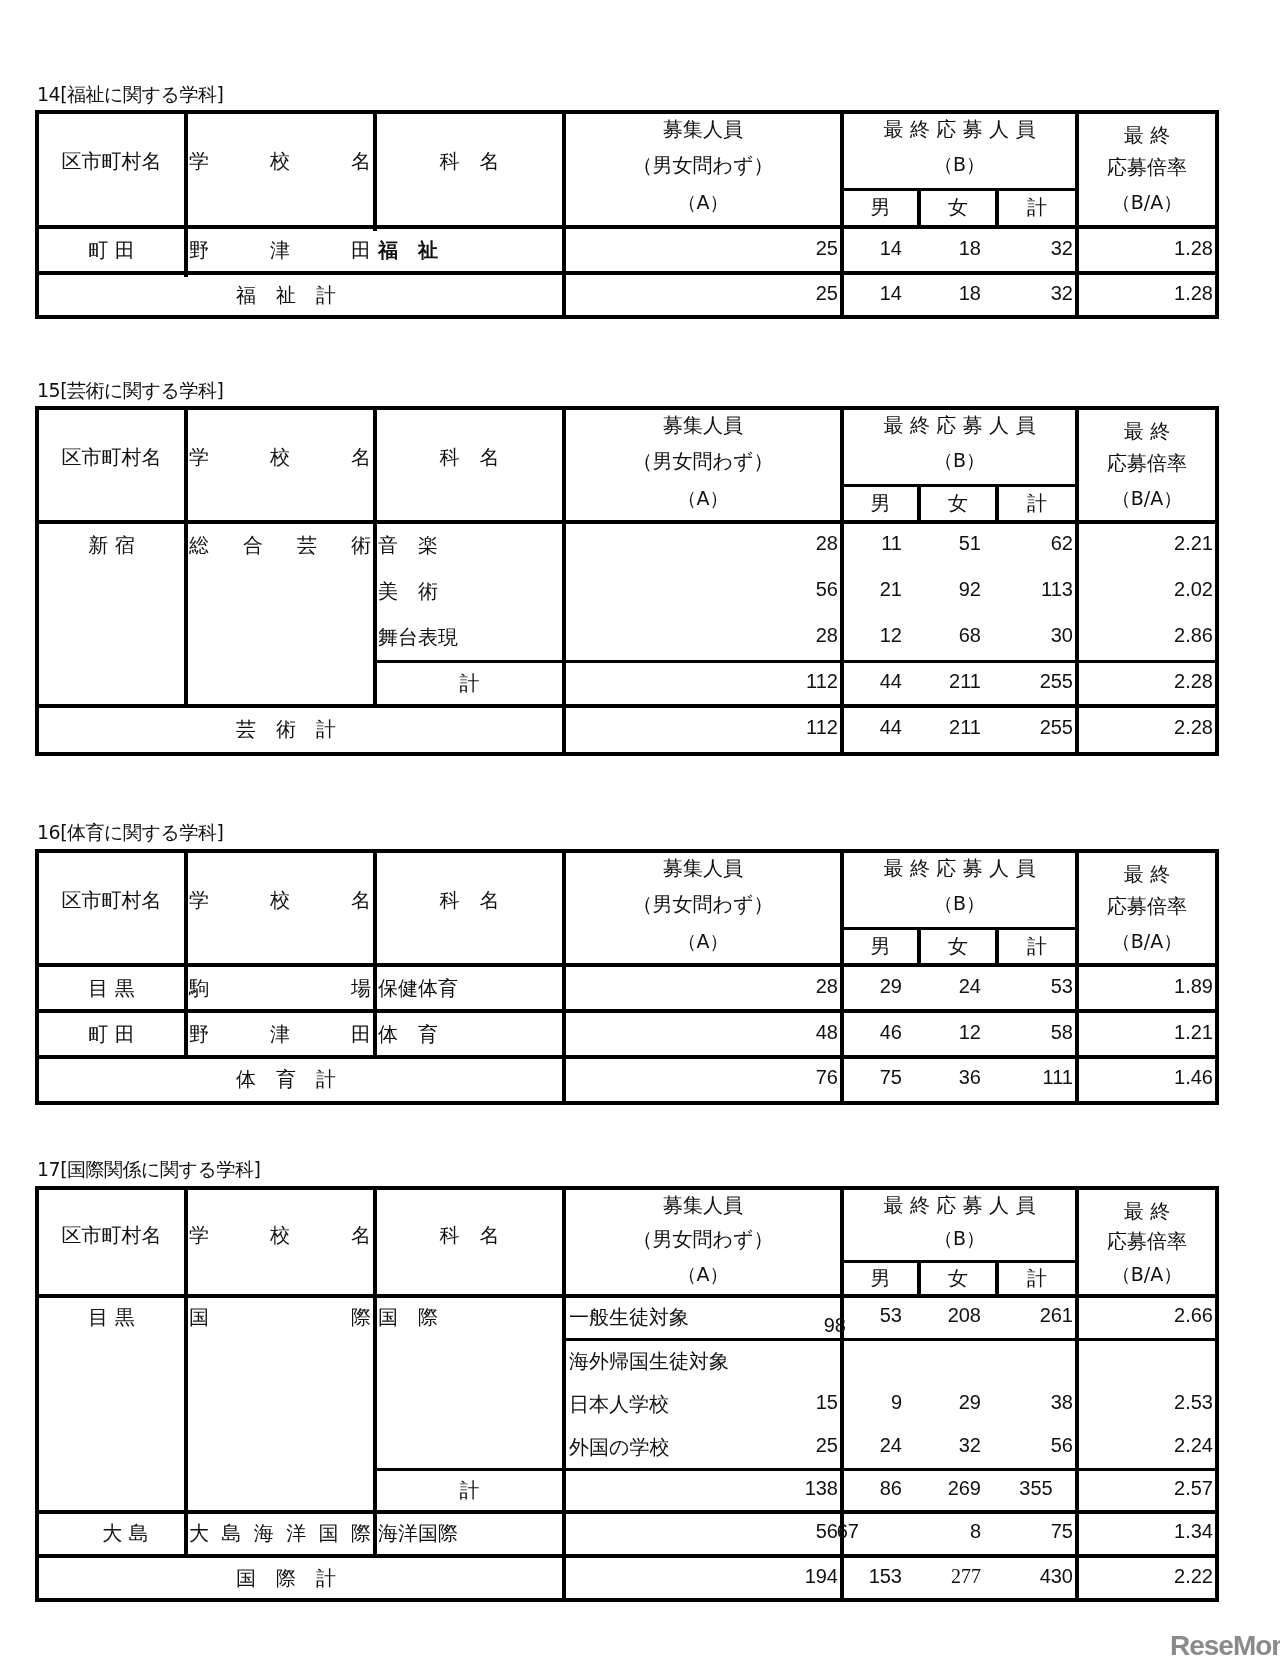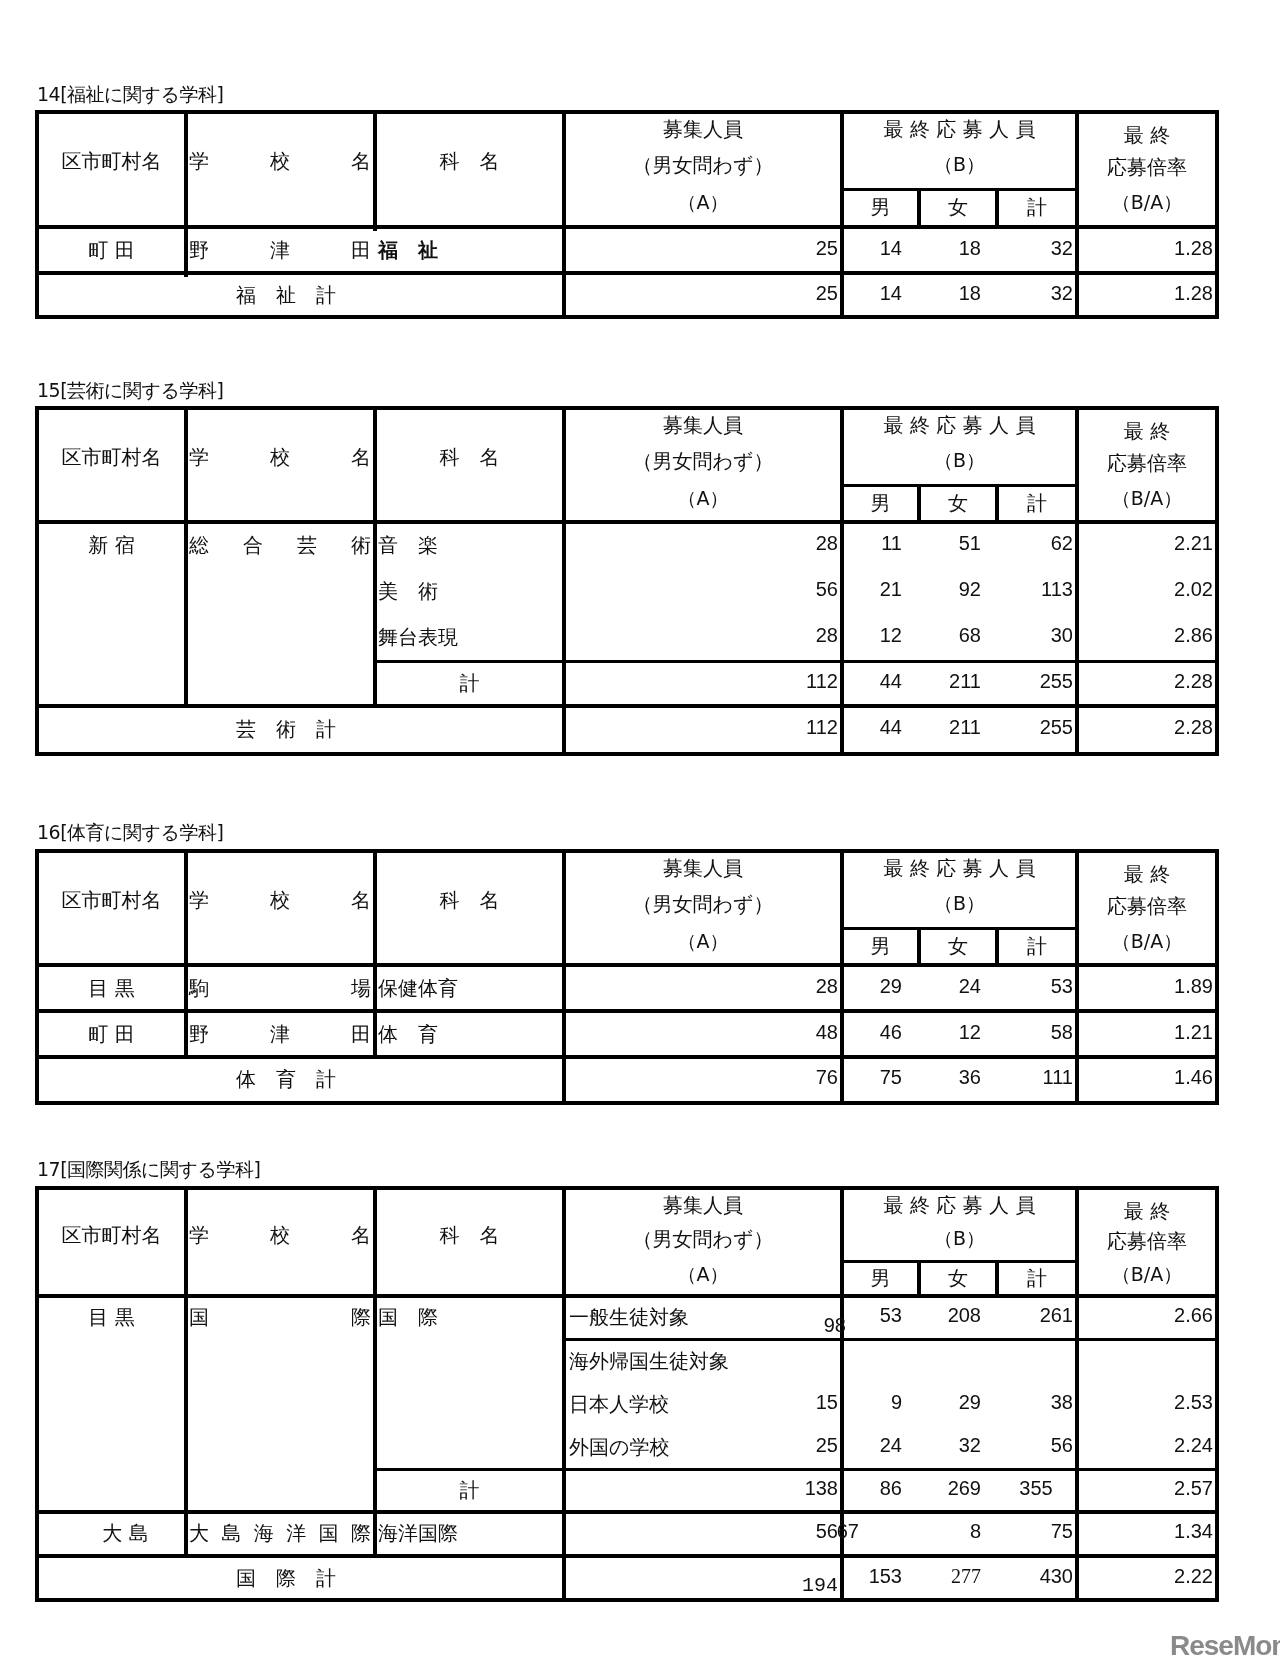--- a/index.html
+++ b/index.html
@@ -319,21 +319,21 @@
     </div>
     <div class="cell" style="left:339px;top:330px;">海洋国際</div>
     <div class="cell r num" style="left:527px;width:272px;top:330px;">56</div>
     <div class="cell r num" style="left:762px;width:58px;top:330px;">67</div>
     <div class="cell r num" style="left:882px;width:60px;top:330px;">8</div>
     <div class="cell r num" style="left:960px;width:74px;top:330px;">75</div>
     <div class="cell r num" style="left:1040px;width:134px;top:330px;">1.34</div>
   </div>
   <div>
     <div class="cell" style="left:197px;top:375px;">国　際　計</div>
-    <div class="cell r num" style="left:527px;width:272px;top:384px;font-family:Liberation Mono, monospace;">194</div>
+    <div class="cell r num" style="left:527px;width:272px;top:375px;">194</div>
     <div class="cell r num" style="left:805px;width:58px;top:375px;">153</div>
     <div class="cell r num" style="left:882px;width:60px;top:375px;font-family:Liberation Serif, serif;">277</div>
     <div class="cell r num" style="left:960px;width:74px;top:375px;">430</div>
     <div class="cell r num" style="left:1040px;width:134px;top:375px;">2.22</div>
   </div>
 </div>
 
 <div class="logo">ReseMom</div>
 
 </body></html>

